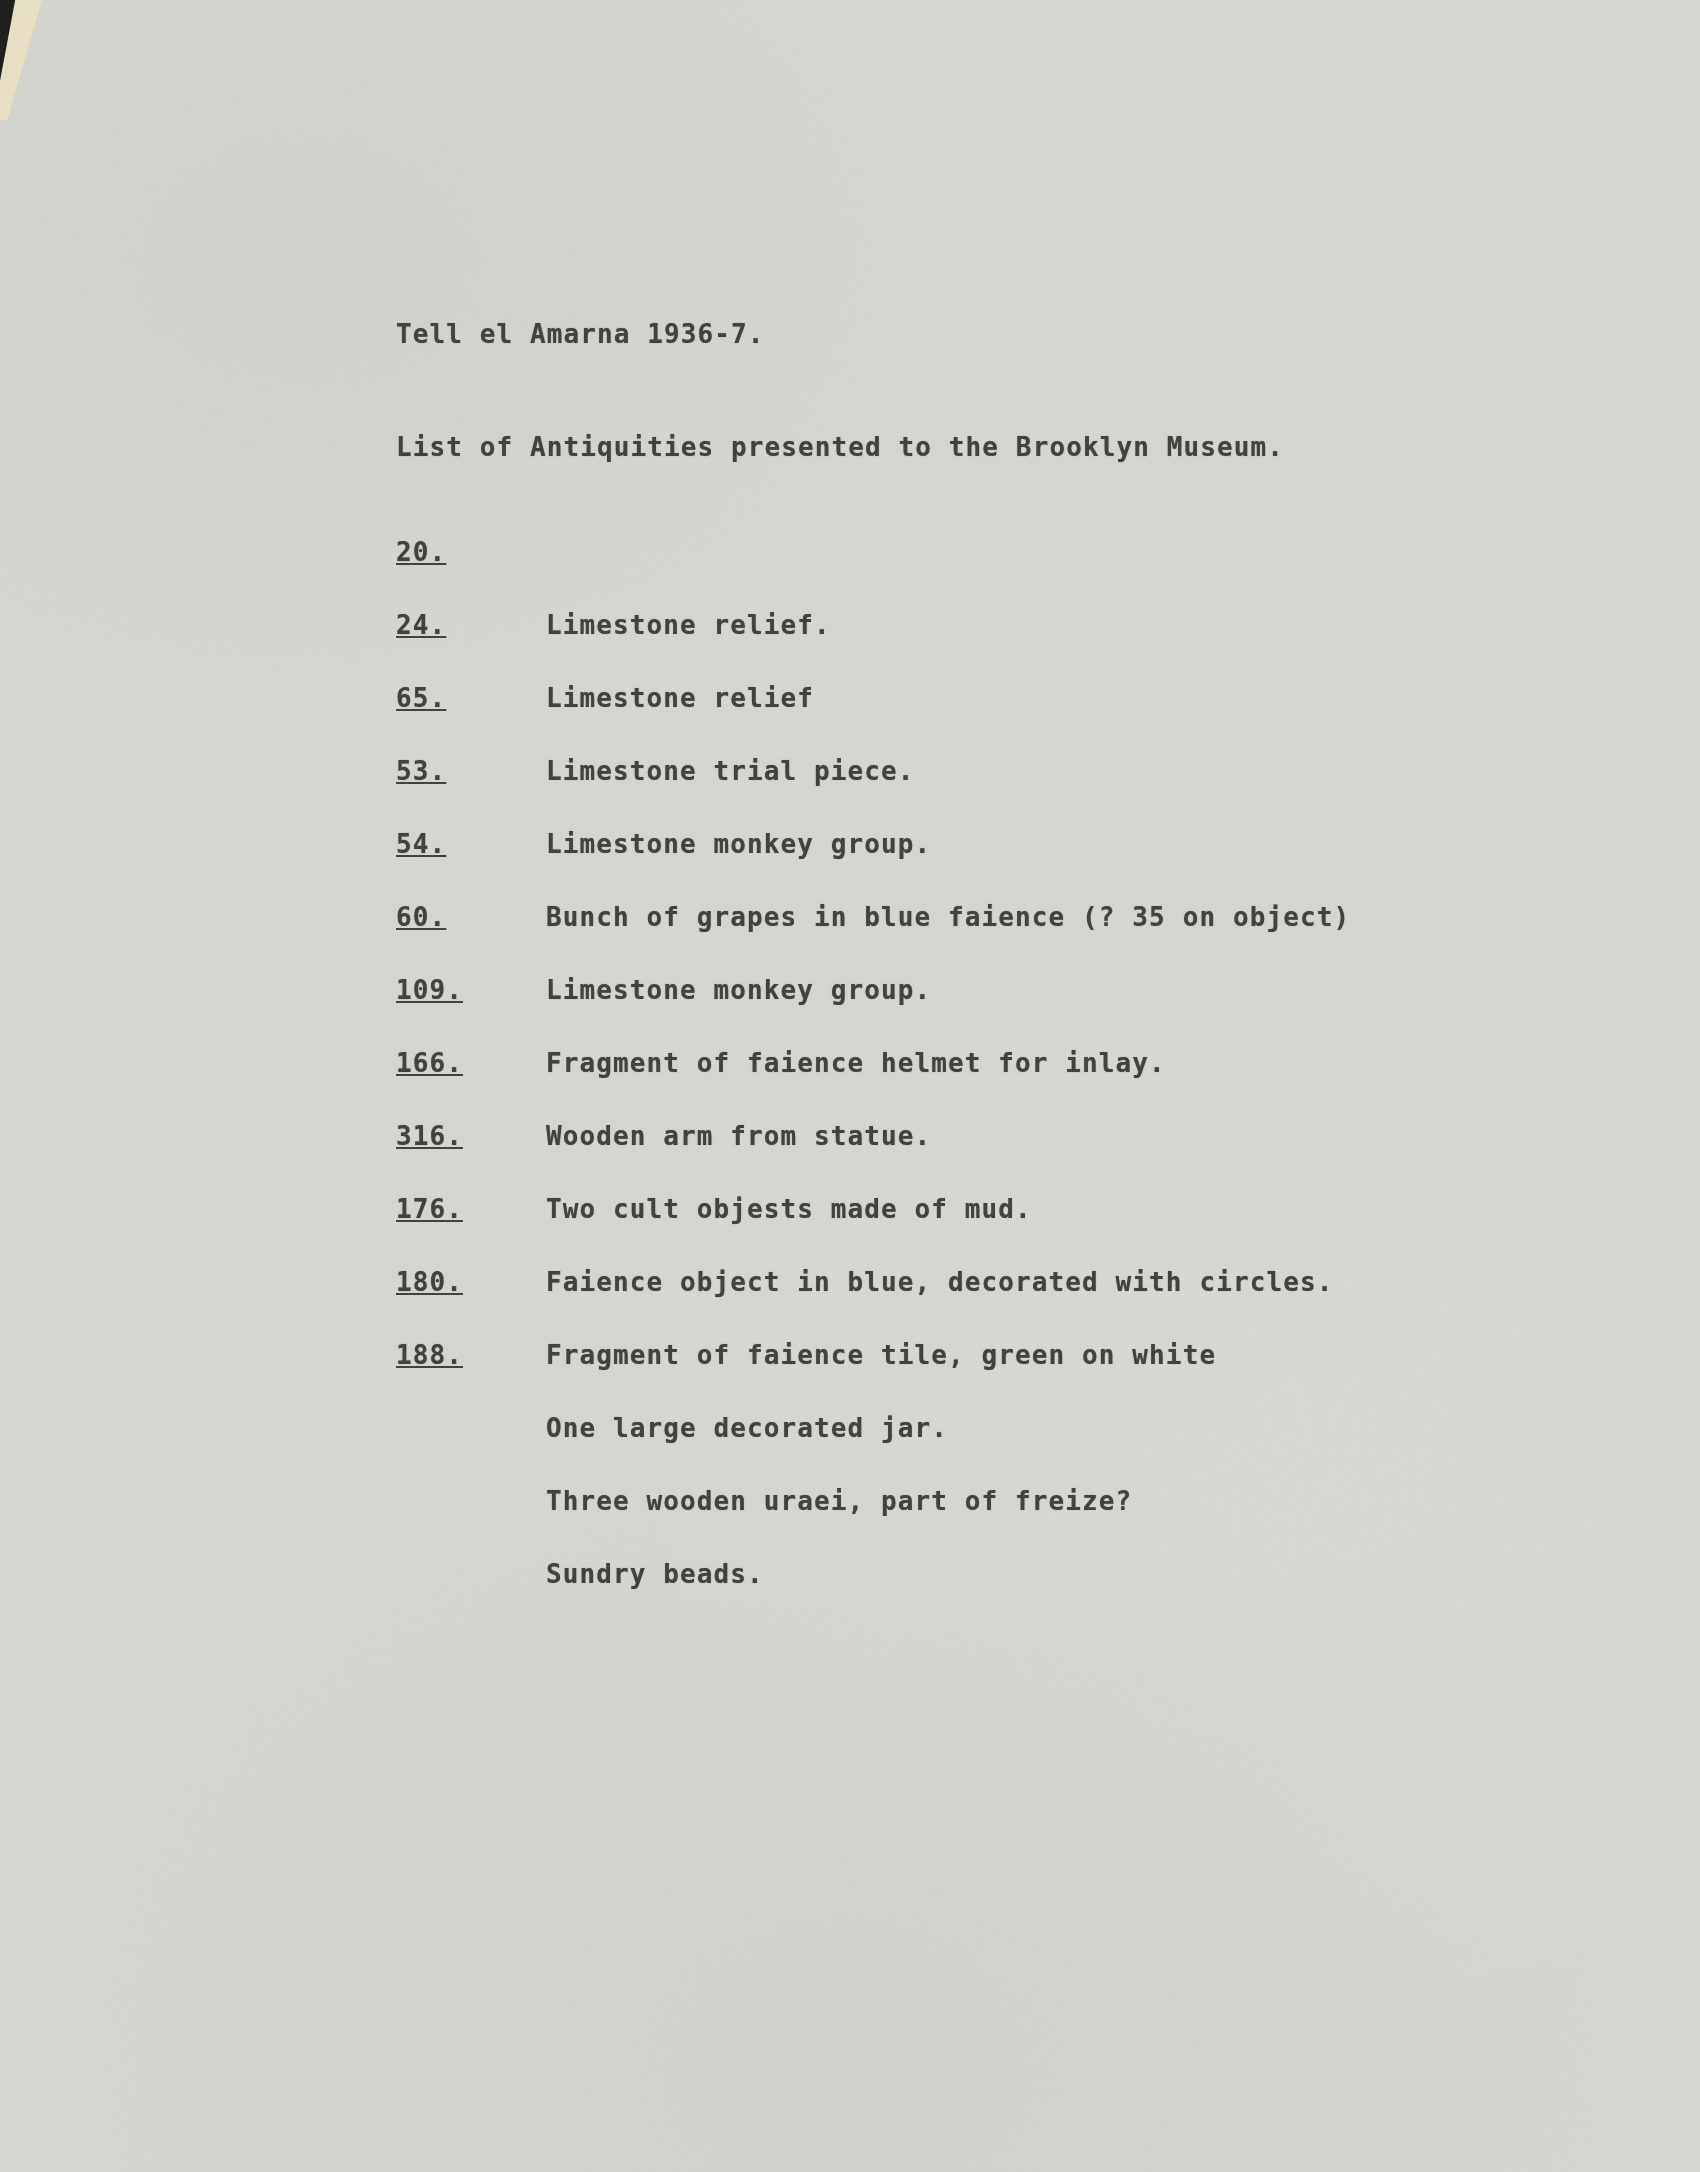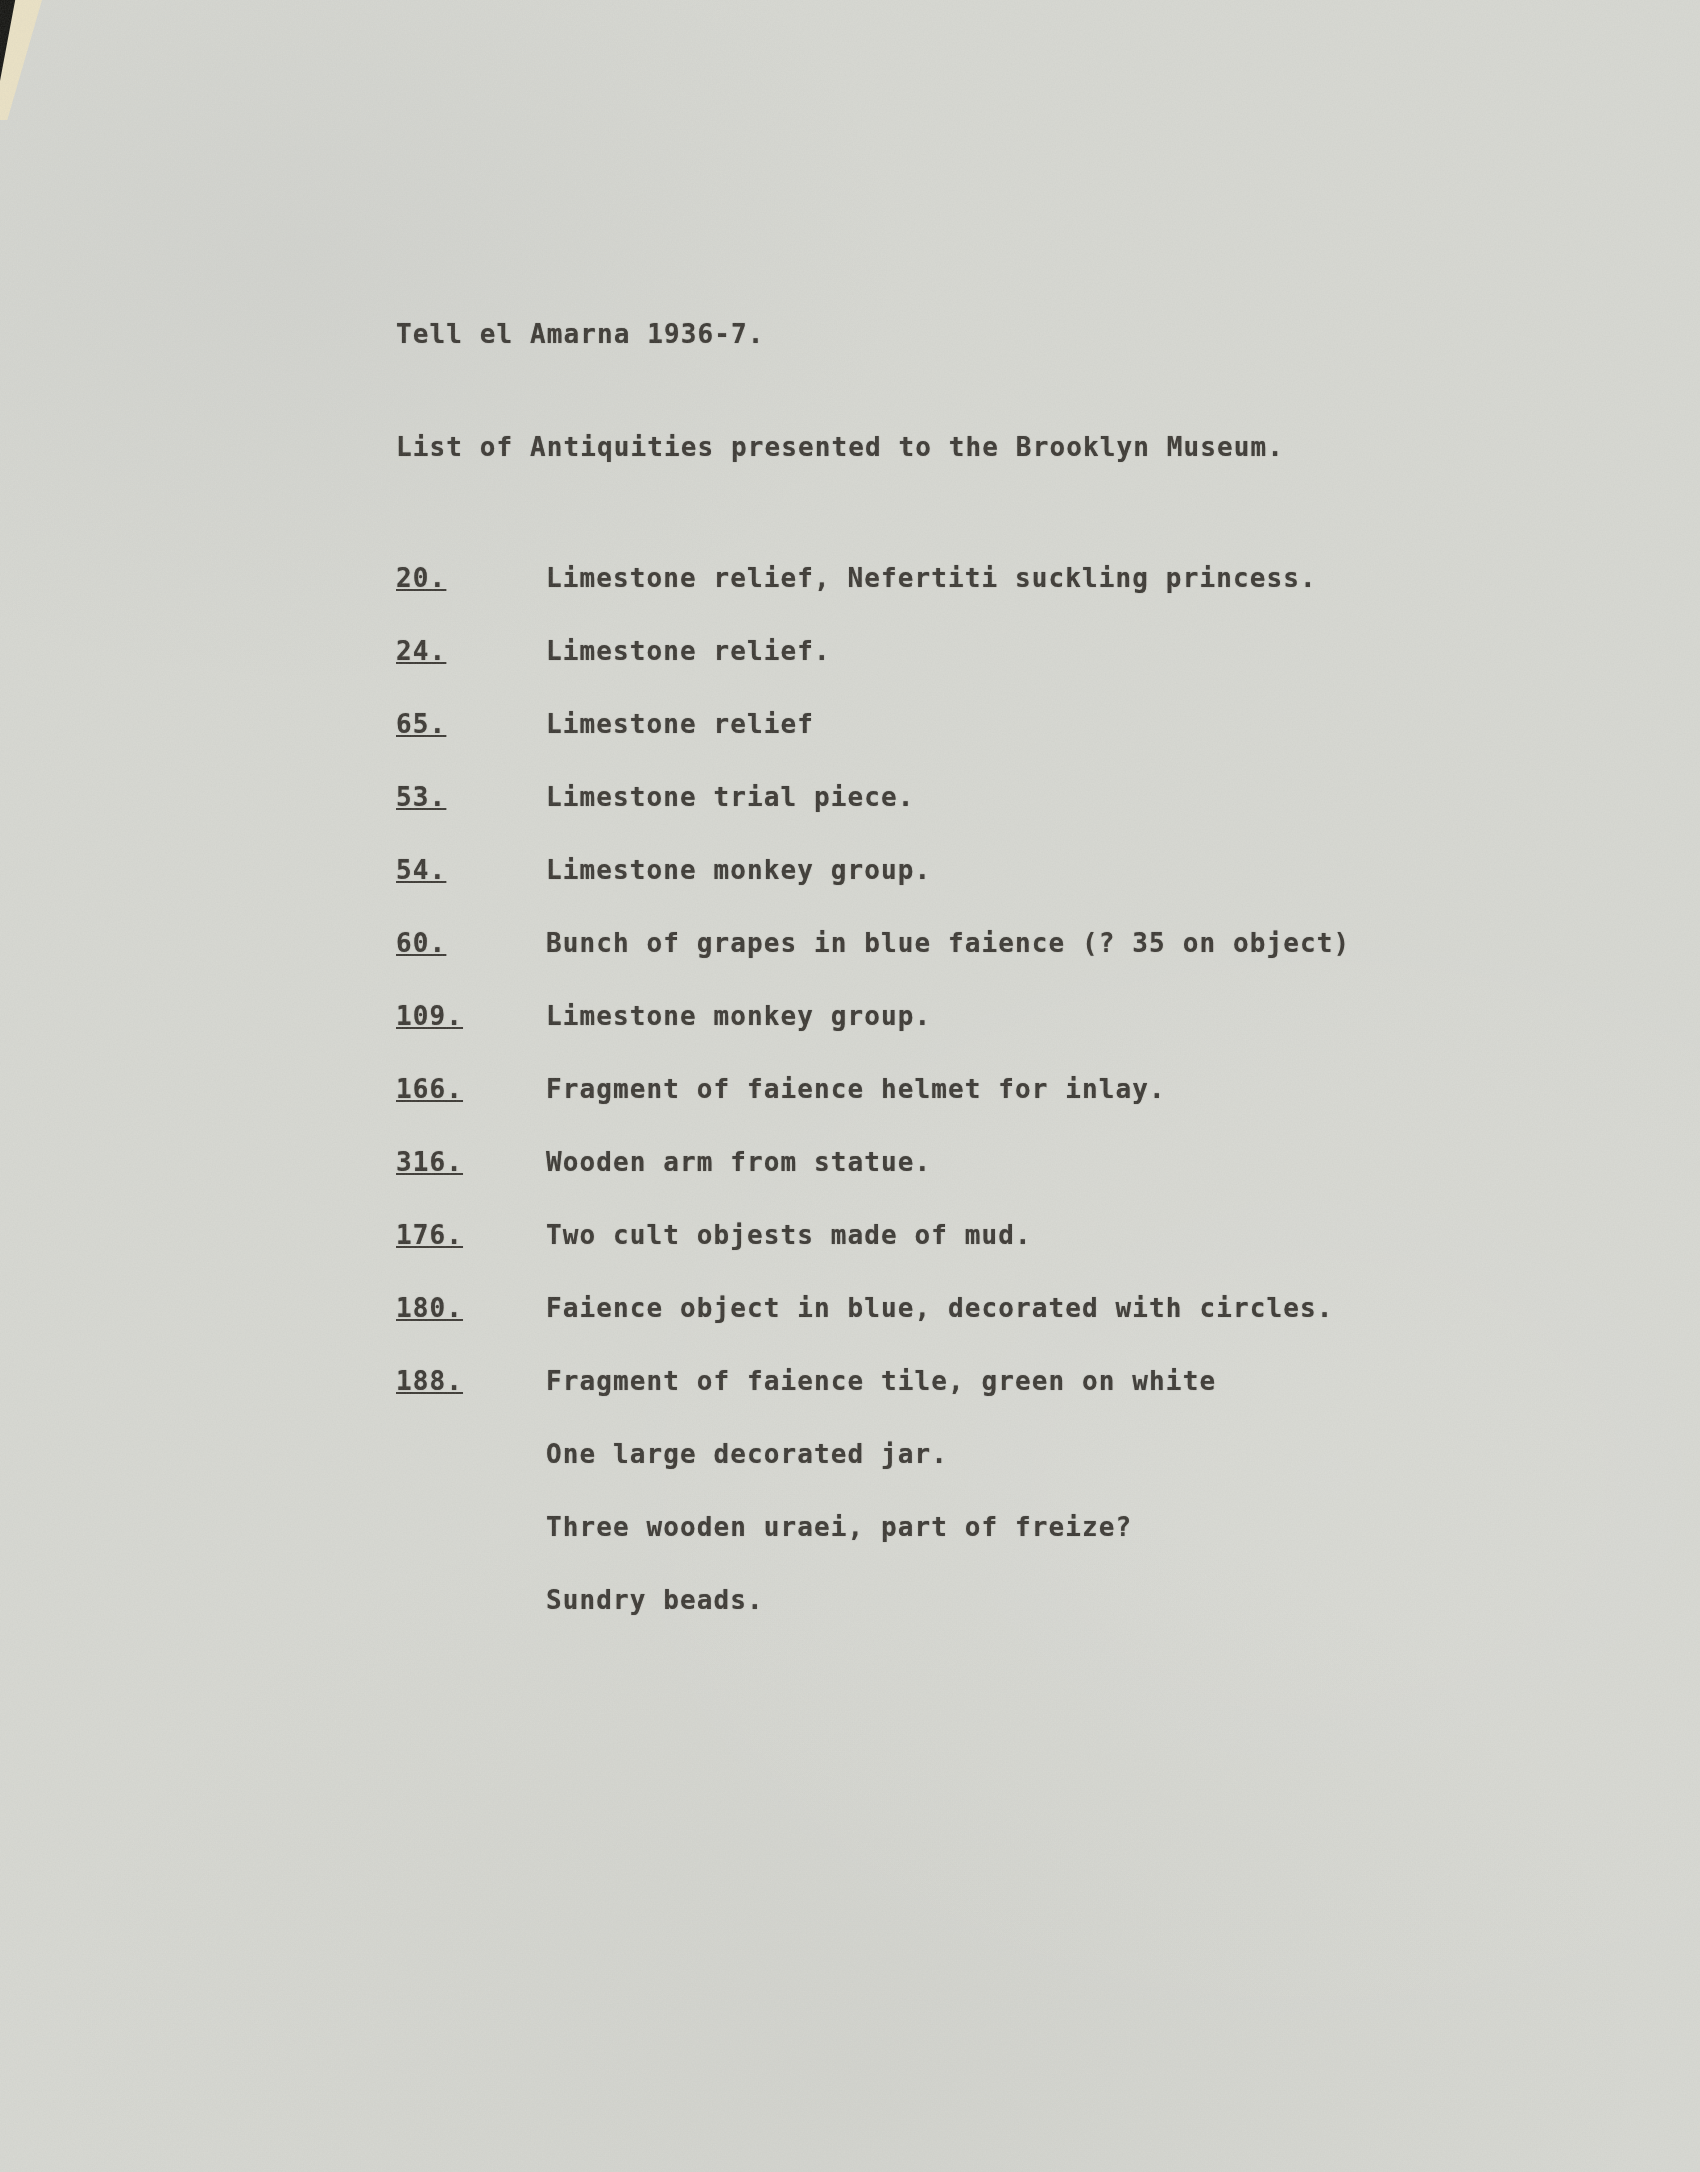--- a/index.html
+++ b/index.html
@@ -54,21 +54,21 @@
     width: 1233px;
     color: var(--ink);
     font-size: 26px;
     font-weight: bold;
     letter-spacing: 1.1px;
     line-height: 38px;
     text-shadow: 0 0 1.1px rgba(59, 56, 51, 0.55);
     white-space: nowrap;
   }
   .doc-title { margin-bottom: 75px; }
-  .doc-subtitle { margin-bottom: 93px; }
+  .doc-subtitle { margin-bottom: 67px; }
   .items { list-style: none; }
   .item { display: flex; margin-bottom: 35px; }
   .item:last-child { margin-bottom: 12px; }
   .num {
     display: inline-block;
     width: 150px;
     flex: 0 0 150px;
     text-decoration: underline;
   }
   .desc { display: inline-block; }
@@ -82,21 +82,20 @@
   <div class="fold-corner"></div>
 
   <div class="content">
     <div class="doc-title">Tell el Amarna 1936-7.</div>
 
     <div class="doc-subtitle">List of Antiquities presented to the Brooklyn Museum.</div>
 
     <ol class="items">
   <li class="item">
     <span class="num">20.</span>
-    <span class="desc">Limestone relief, Nefertiti suckling princess.</span>
   </li>
 
   <li class="item">
     <span class="num">24.</span>
     <span class="desc">Limestone relief.</span>
   </li>
 
   <li class="item">
     <span class="num">65.</span>
     <span class="desc">Limestone relief</span>

